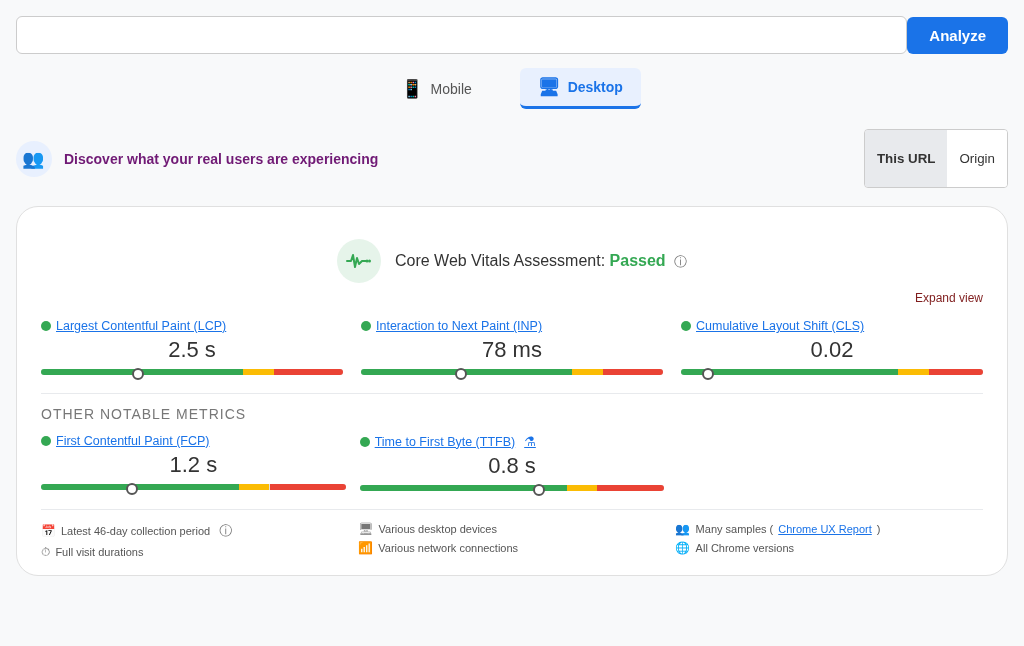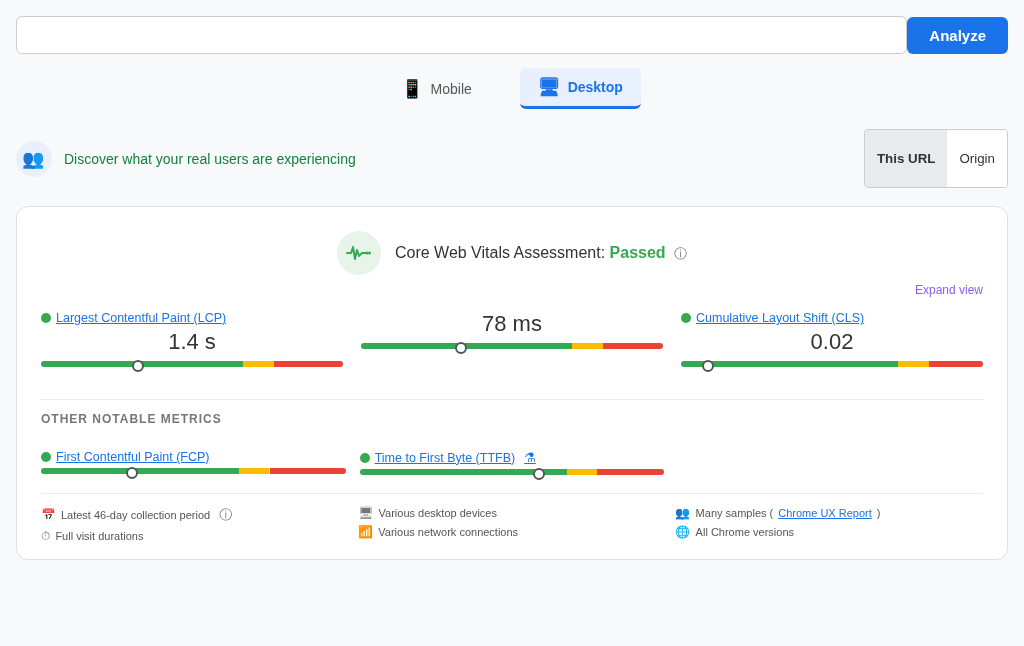--- a/index.html
+++ b/index.html
@@ -80,22 +80,22 @@
       height: 36px;
       background: #e8f0fe;
       border-radius: 50%;
       display: flex;
       align-items: center;
       justify-content: center;
       font-size: 18px;
     }
     .discover-title {
       font-size: 14px;
-      font-weight: 400;
-      color: #15803d;
+      font-weight: 700;
+      color: #701a75;
     }
     .url-origin-group {
       display: flex;
       border: 1px solid #ccc;
       border-radius: 4px;
       overflow: hidden;
       font-size: 12px;
     }
     .url-origin-btn {
       padding: 21px 12px;
@@ -104,22 +104,22 @@
       border: none;
       color: #333;
     }
     .url-origin-btn.active {
       background: #e8eaed;
       font-weight: bold;
     }
     .main-card {
       background: #fff;
       border: 1px solid #e0e0e0;
-      border-radius: 12px;
-      padding: 24px 24px 16px;
+      border-radius: 22px;
+      padding: 32px 24px 16px;
     }
     .cwv-header {
       display: flex;
       align-items: center;
       justify-content: center;
       gap: 14px;
       margin-bottom: 8px;
     }
     .cwv-icon {
       width: 44px;
@@ -145,29 +145,29 @@
       color: #777;
       font-size: 13px;
       margin-left: 4px;
     }
     .expand-row {
       display: flex;
       justify-content: flex-end;
       margin-bottom: 14px;
     }
     .expand-link {
-      color: #8b5cf6;
+      color: #7f1d1d;
       font-size: 12px;
       text-decoration: none;
       cursor: pointer;
     }
     .metrics-row {
       display: flex;
       gap: 18px;
-      margin-bottom: 32px;
+      margin-bottom: 18px;
     }
     .metric-col {
       flex: 1;
     }
     .metric-name {
       font-size: 12.5px;
       color: #1a73e8;
       text-decoration: underline;
       cursor: pointer;
       display: flex;
@@ -237,25 +237,25 @@
       position: absolute;
       top: 4px;
       left: -3px;
     }
     .section-divider {
       border: none;
       border-top: 1px solid #e8eaed;
       margin: 12px 0;
     }
     .section-label {
-      font-size: 12px;
+      font-size: 14px;
       letter-spacing: 1px;
       color: #777;
-      font-weight: 700;
-      margin-bottom: 24px;
+      font-weight: 400;
+      margin-bottom: 12px;
       text-transform: uppercase;
     }
     .other-metrics-row {
       display: flex;
       gap: 14px;
       margin-bottom: 18px;
     }
     .footer-info {
       border-top: 1px solid #e8eaed;
       padding-top: 12px;
@@ -341,30 +341,34 @@
     <a class="expand-link">Expand view</a>
   </div>
 
   <div class="metrics-row">
 
     <div class="metric-col">
       <div class="metric-name">
         <span class="dot-green"></span>
         <span>Largest Contentful Paint (LCP)</span>
       </div>
-      <div class="metric-value">1.4 s</div>
+      <div class="metric-value">2.5 s</div>
       <div class="gauge-bar">
         <div class="gauge-fill-green" style="width:67%"></div>
         <div class="gauge-fill-orange" style="width:10%;left:67%"></div>
         <div class="gauge-fill-red" style="width:23%"></div>
         <div class="gauge-pointer" style="left:31%"></div>
       </div>
     </div>
 
     <div class="metric-col">
+      <div class="metric-name">
+        <span class="dot-green"></span>
+        <span>Interaction to Next Paint (INP)</span>
+      </div>
       <div class="metric-value">78 ms</div>
       <div class="gauge-bar">
         <div class="gauge-fill-green" style="width:70%"></div>
         <div class="gauge-fill-orange" style="width:10%;left:70%"></div>
         <div class="gauge-fill-red" style="width:20%"></div>
         <div class="gauge-pointer" style="left:32%"></div>
       </div>
     </div>
 
     <div class="metric-col">
@@ -387,34 +391,36 @@
 
   <div class="section-label">OTHER NOTABLE METRICS</div>
 
   <div class="other-metrics-row">
 
     <div class="metric-col">
       <div class="metric-name">
         <span class="dot-green"></span>
         <span>First Contentful Paint (FCP)</span>
       </div>
+      <div class="metric-value">1.2 s</div>
       <div class="gauge-bar">
         <div class="gauge-fill-green" style="width:65%"></div>
         <div class="gauge-fill-orange" style="width:10%;left:65%"></div>
         <div class="gauge-fill-red" style="width:25%"></div>
         <div class="gauge-pointer" style="left:29%"></div>
       </div>
     </div>
 
     <div class="metric-col">
       <div class="metric-name">
         <span class="dot-green"></span>
         <span>Time to First Byte (TTFB)</span>
         <span class="lab-icon" title="Lab metric">⚗</span>
       </div>
+      <div class="metric-value">0.8 s</div>
       <div class="gauge-bar">
         <div class="gauge-fill-green" style="width:68%"></div>
         <div class="gauge-fill-orange" style="width:10%;left:68%"></div>
         <div class="gauge-fill-red" style="width:22%"></div>
         <div class="gauge-pointer" style="left:58%"></div>
       </div>
     </div>
 
     <div class="metric-col"></div>
 

